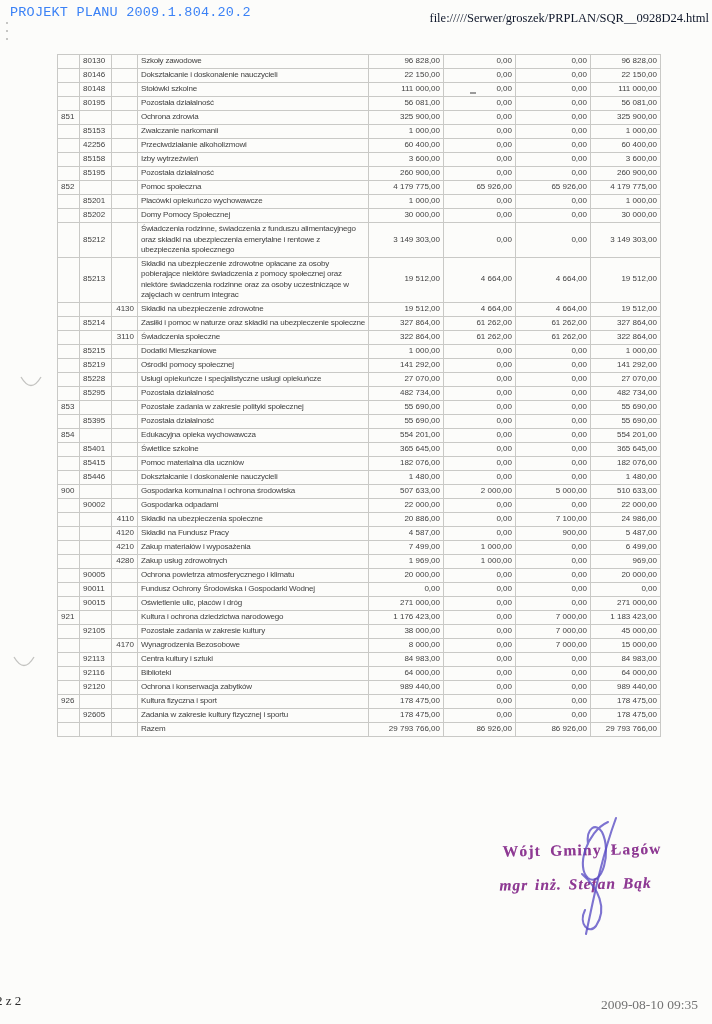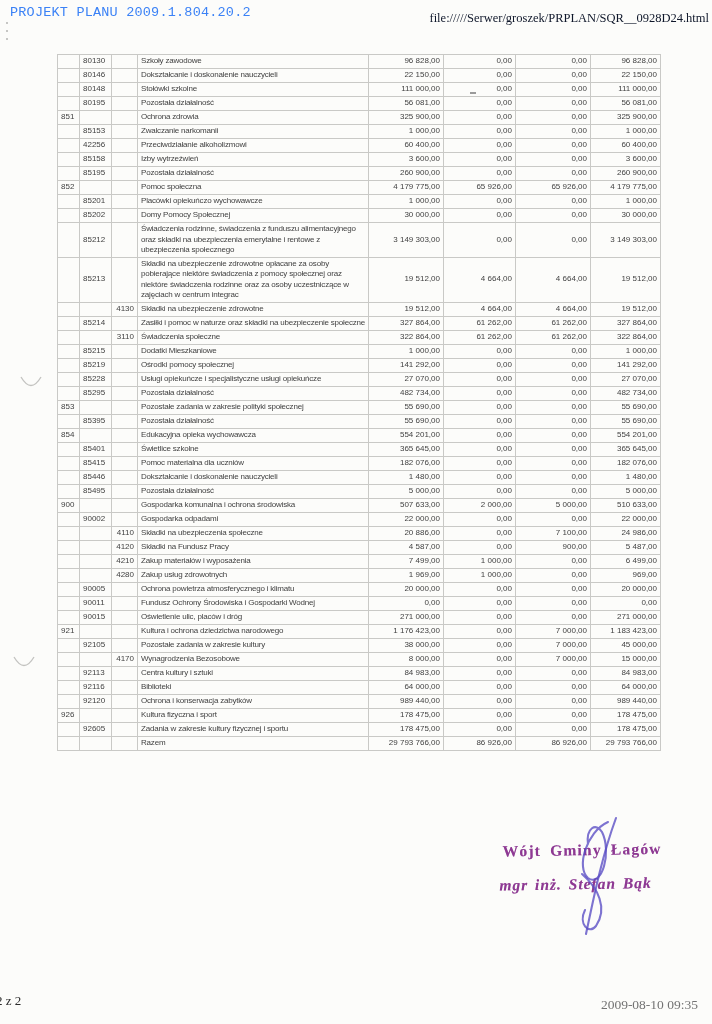--- a/index.html
+++ b/index.html
@@ -368,30 +368,20 @@
           <td class="c-code"></td>
           <td class="c-code">85446</td>
           <td class="c-par"></td>
           <td class="c-name">Dokształcanie i doskonalenie nauczycieli</td>
           <td class="c-num">1 480,00</td>
           <td class="c-num">0,00</td>
           <td class="c-num">0,00</td>
           <td class="c-num">1 480,00</td>
         </tr>
         <tr>
-          <td class="c-code"></td>
-          <td class="c-code">85495</td>
-          <td class="c-par"></td>
-          <td class="c-name">Pozostała działalność</td>
-          <td class="c-num">5 000,00</td>
-          <td class="c-num">0,00</td>
-          <td class="c-num">0,00</td>
-          <td class="c-num">5 000,00</td>
-        </tr>
-        <tr>
           <td class="c-code">900</td>
           <td class="c-code"></td>
           <td class="c-par"></td>
           <td class="c-name">Gospodarka komunalna i ochrona środowiska</td>
           <td class="c-num">507 633,00</td>
           <td class="c-num">2 000,00</td>
           <td class="c-num">5 000,00</td>
           <td class="c-num">510 633,00</td>
         </tr>
         <tr>

